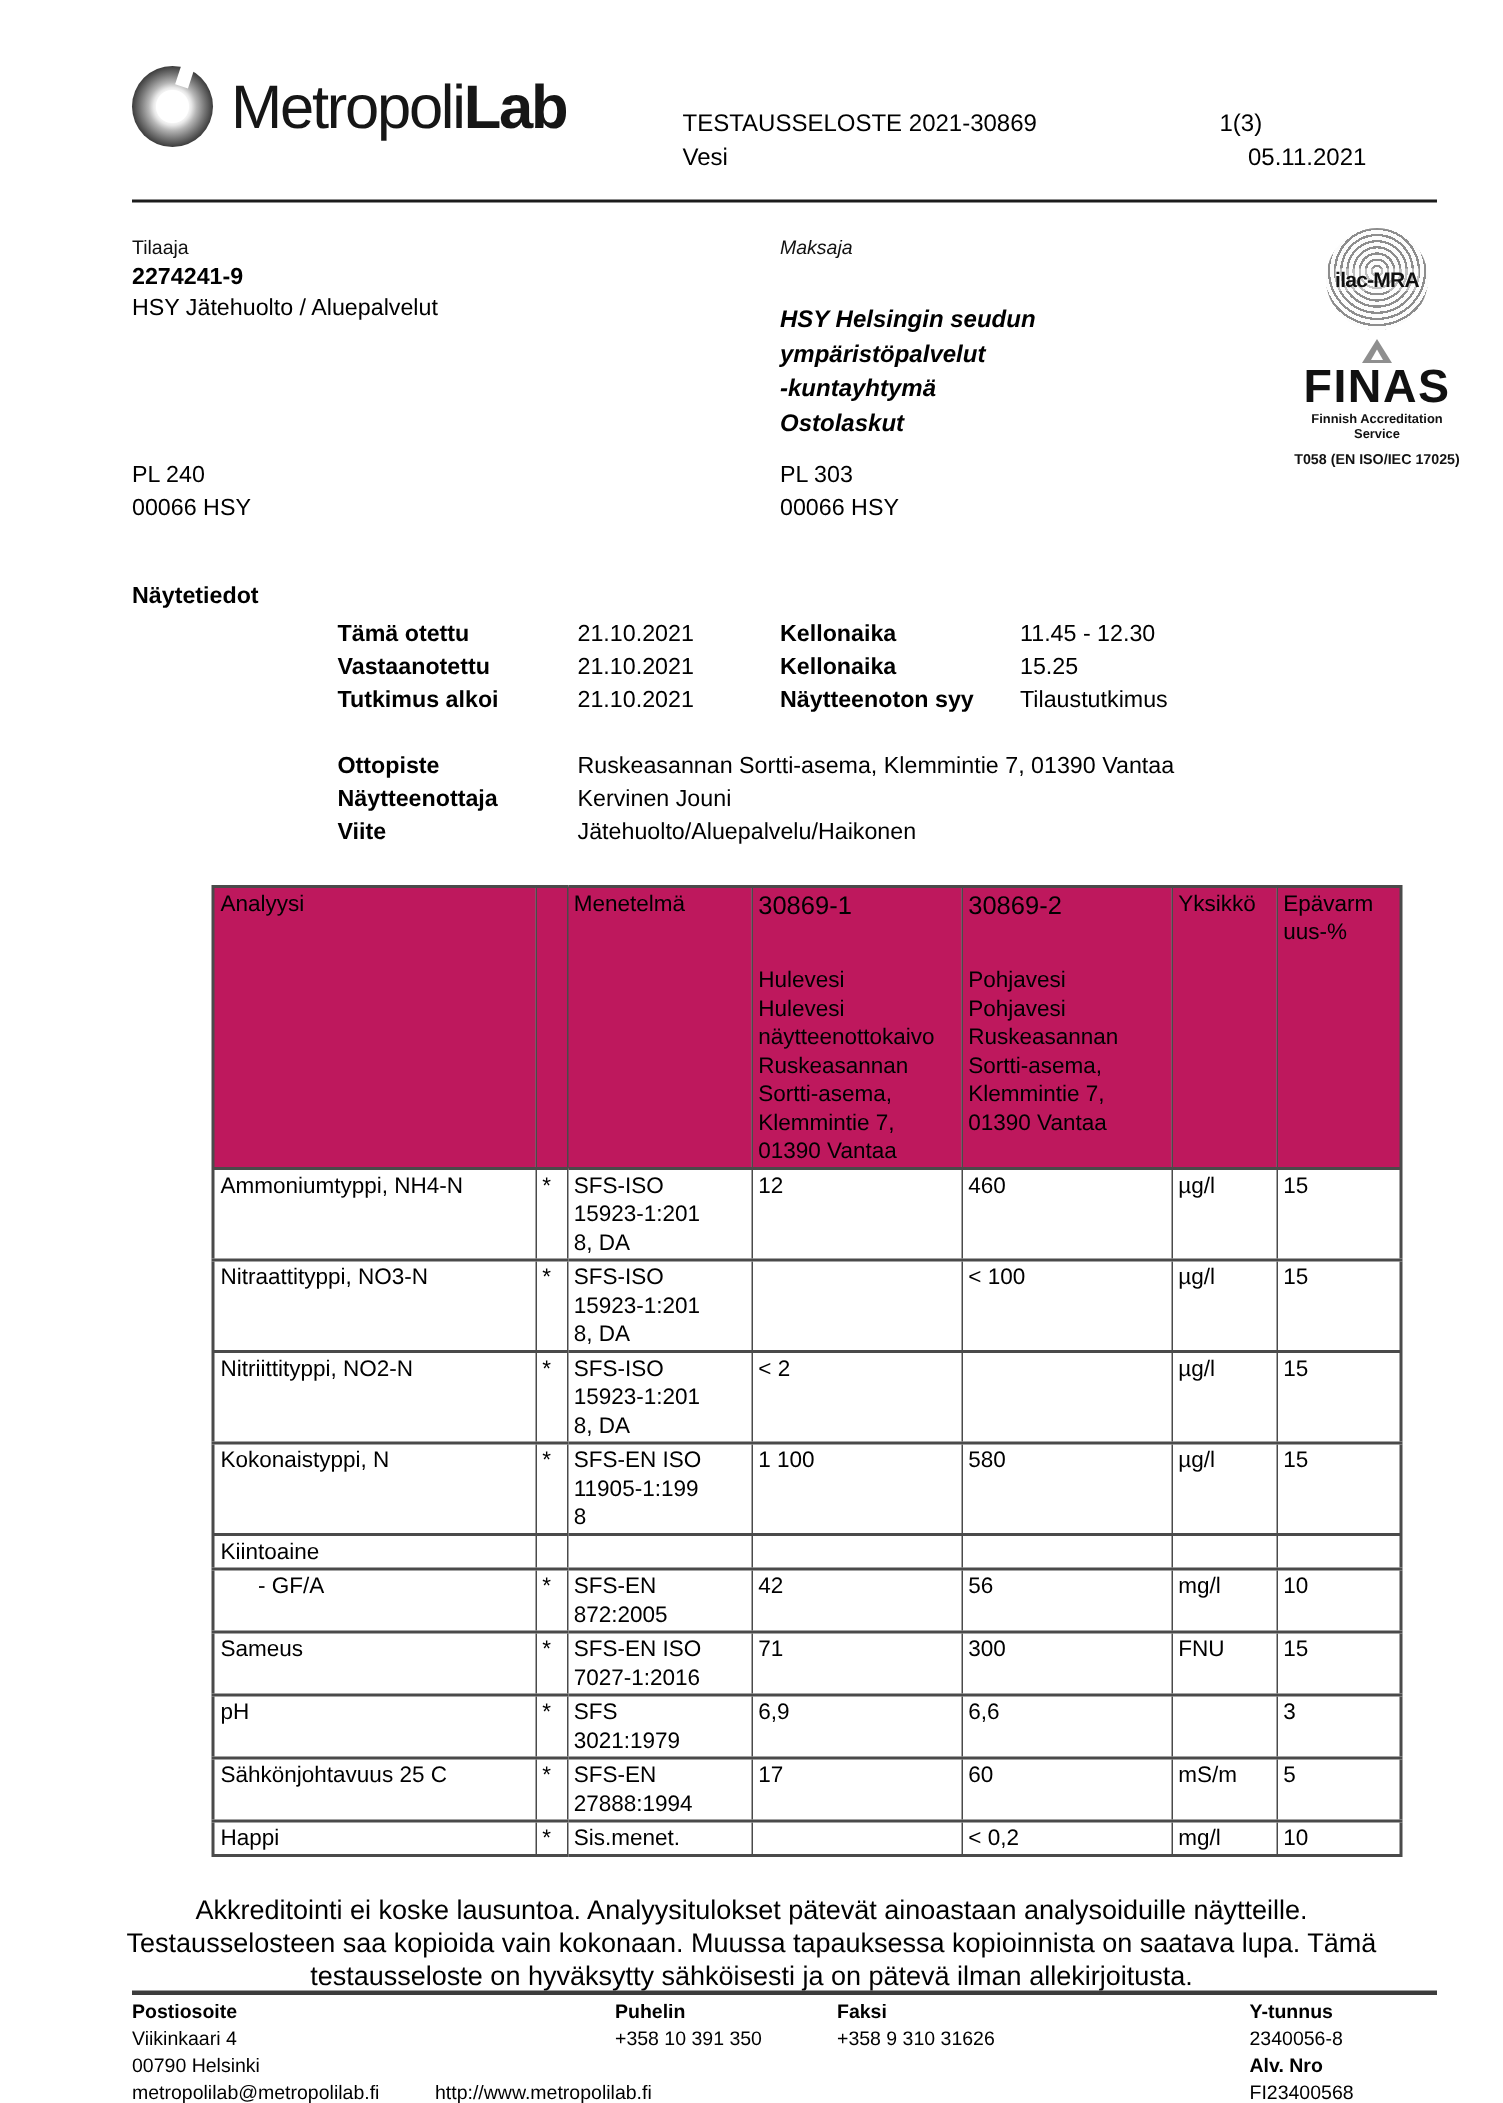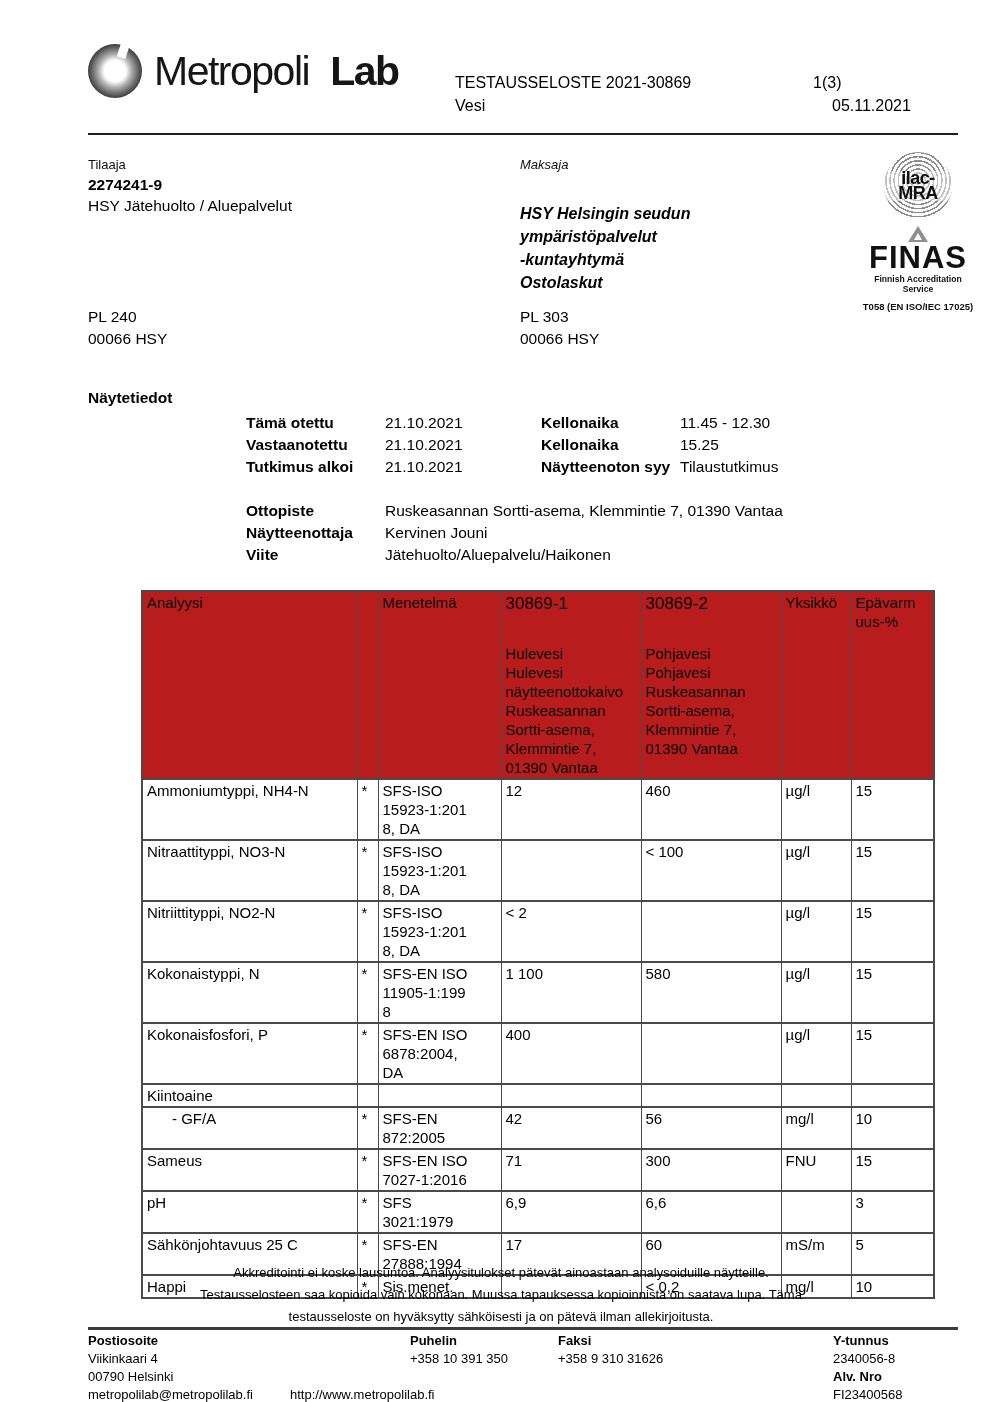--- a/index.html
+++ b/index.html
@@ -1,21 +1,21 @@
 <!DOCTYPE html>
 <html><head>
 <meta charset="utf-8">
 <style>
   html,body { margin:0; padding:0; background:#fff; }
   .page {
     position:relative; width:1002px; height:1402px; background:#ffffff;
     font-family:"Liberation Sans", sans-serif; color:#000; overflow:hidden;
     -webkit-font-smoothing:antialiased;
   }
-  .b { font-weight:bold;padding-left:21px; }
+  .b { font-weight:bold; }
   .pre { white-space:pre-line;margin-top:29px; }
 
   
   .logo { position:absolute; left:88px; top:44px; display:flex; align-items:center; }
   .logo-icon { width:54px; height:54px; border-radius:50%; position:relative; flex:0 0 auto;
     background:
       radial-gradient(circle at 50% 50%, #ffffff 0 26%, #e8e8e8 33%, #b5b5b5 42%, #7c7c7c 55%, #2e2e2e 74%, #0d0d0d 100%);
   }
   .logo-icon::before { 
     content:""; position:absolute; left:58%; top:-2px; width:9px; height:16px;
@@ -37,47 +37,47 @@
   .orderer .name { margin-top:3px; }
   .addr { position:absolute; font-size:15.5px; line-height:22px; }
   .payer { position:absolute; left:520px; top:157px; font-size:15.5px;font-style:italic; }
   .payer .name { font-weight:bold; font-size:16px; line-height:23px; margin-top:30px; white-space:pre-line; }
 
   
   .accred { position:absolute; left:862px; top:152px; width:112px; text-align:center; color:#111; }
   .ilac-stamp { width:68px; height:68px; margin:0 auto; border-radius:50%; overflow:hidden;
     background:repeating-radial-gradient(circle at 50% 42%, #fcfcfc 0 2.6px, #8d8d8d 2.6px 4.1px);
     display:flex; align-items:center; justify-content:center; }
-  .ilac-stamp span { font-weight:bold; font-size:18px; letter-spacing:-0.5px; color:#101010;
+  .ilac-stamp span { font-weight:bold; font-size:14px; letter-spacing:-0.5px; color:#101010;
     background:rgba(255,255,255,0.45); line-height:15px; }
   .finas-badge { width:0; height:0; margin:6px auto 0; border-left:10px solid transparent;
     border-right:10px solid transparent; border-bottom:16px solid #8f8f8f; position:relative; }
   .finas-badge::after { content:""; position:absolute; left:-4px; top:7px; width:0; height:0;
     border-left:4px solid transparent; border-right:4px solid transparent; border-bottom:7px solid #fff; }
   .finas-name { font-weight:bold; font-size:31px; line-height:30px; letter-spacing:1px; margin-top:1px; }
   .finas-tagline { font-weight:bold; font-size:8.6px; margin-top:1px; }
   .finas-code { font-weight:bold; font-size:9.5px; margin-top:7px; }
 
   
   .section-title { position:absolute; left:88px; top:389px; font-weight:bold; font-size:15.5px; }
   .si { position:absolute; font-size:15.5px; line-height:21px; }
 
   
   table.results { position:absolute; left:141px; top:590px; width:792px;
     border-collapse:collapse; table-layout:fixed; font-size:15px; border:2px solid #4a4a4a; }
   .results th, .results td { border:1px solid #4a4a4a; border-top-width:2px; border-bottom-width:2px;
     vertical-align:top; text-align:left; padding:1px 4px; line-height:19px; font-weight:normal; }
-  .results thead th { background:#b91c1c; }
+  .results thead th { background:#be185d; }
   .sample-id { font-size:17px; line-height:22px; }
   .c-analyte { white-space:pre-wrap; padding-left:5px; }
   .c-flag { padding:1px 2px 0 0; text-align:right; }
 
   
   .disclaimer { position:absolute; left:0; right:0; top:1262px; text-align:center;
-    font-size:13px; line-height:22px; white-space:pre-line; }
+    font-size:18px; line-height:22px; white-space:pre-line; }
   .rule-bottom { position:absolute; left:88px; top:1327px; width:870px; height:3px; background:#3c3c3c; }
   .footer { position:absolute; left:88px; top:1332px; width:870px; font-size:13px; line-height:18px; }
   .footer .col { position:absolute; top:0; }
   .f-label { font-weight:bold; }
 </style>
 </head>
 <body>
 
 <div class="page">
 
@@ -231,31 +231,20 @@
           <td class="c-flag">*</td>
           <td class="pre">SFS-EN ISO
 11905-1:199
 8</td>
           <td>1 100</td>
           <td>580</td>
           <td>µg/l</td>
           <td>15</td>
         </tr>
 
-        <tr>
-          <td class="c-analyte">Kokonaisfosfori, P</td>
-          <td class="c-flag">*</td>
-          <td class="pre">SFS-EN ISO
-6878:2004,
-DA</td>
-          <td>400</td>
-          <td></td>
-          <td>µg/l</td>
-          <td>15</td>
-        </tr>
 
         <tr>
           <td class="c-analyte">Kiintoaine</td>
           <td class="c-flag"></td>
           <td class="pre"></td>
           <td></td>
           <td></td>
           <td></td>
           <td></td>
         </tr>

